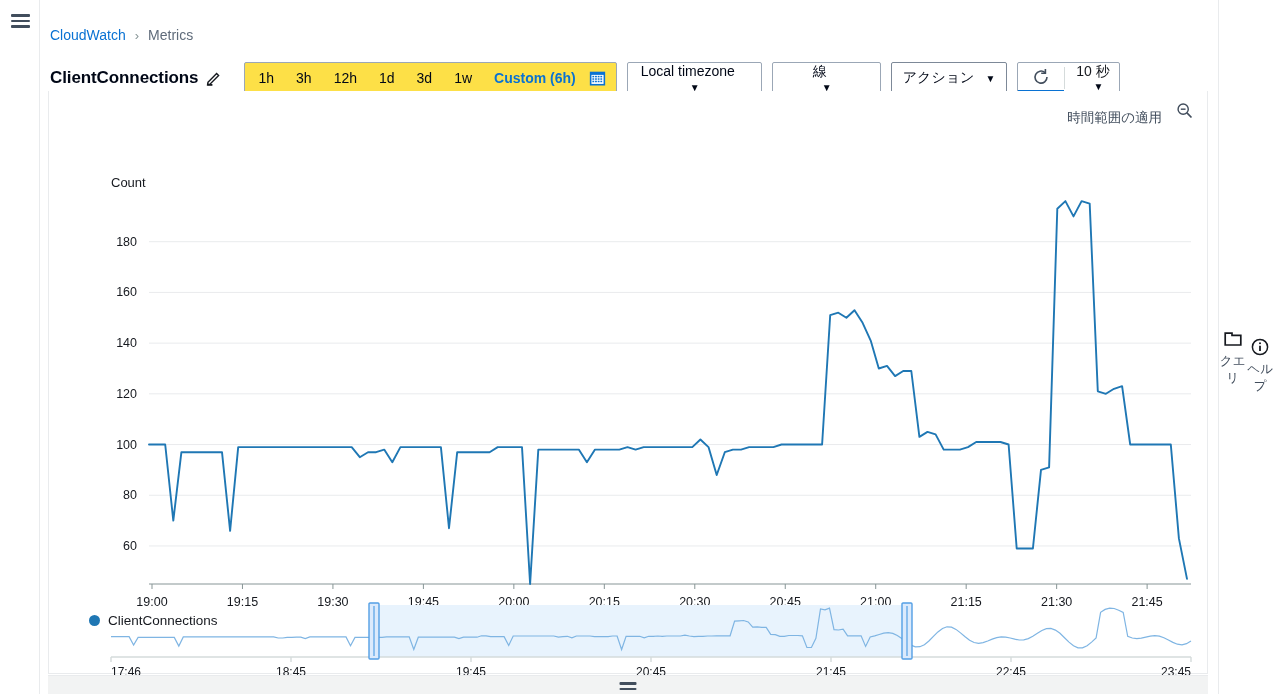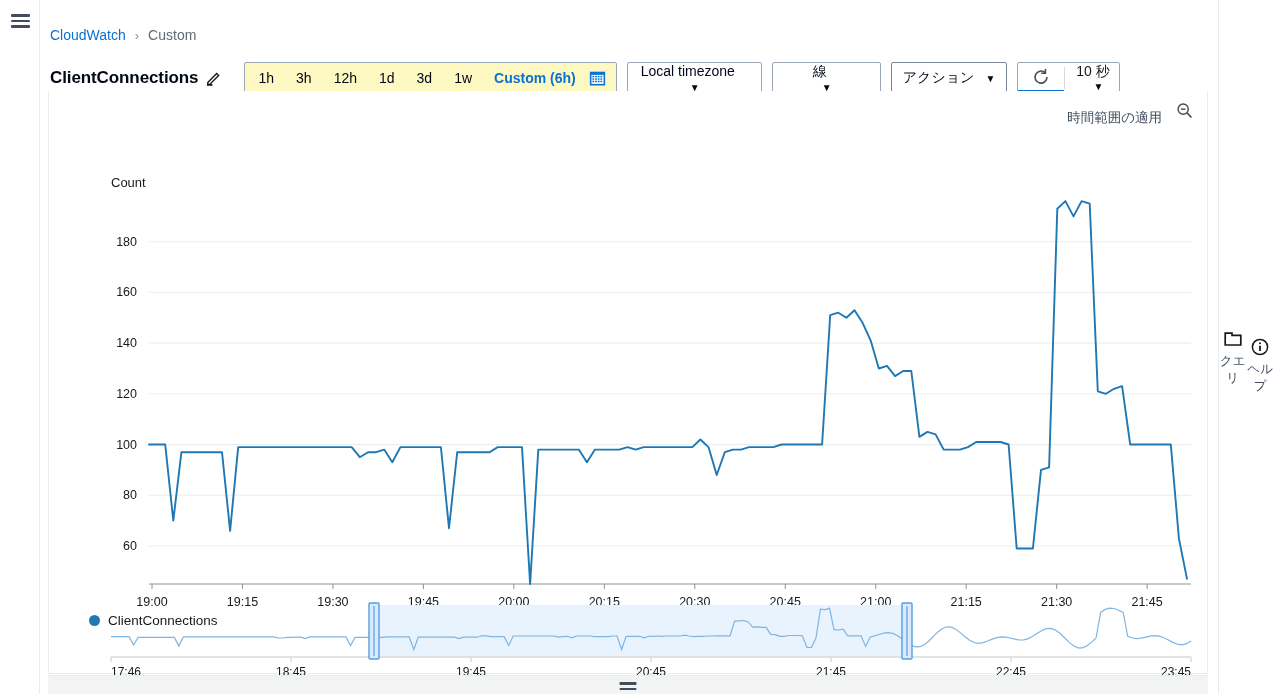--- a/index.html
+++ b/index.html
@@ -42,21 +42,21 @@
 
   
   .title-row { display: flex; align-items: center; height: 42px; padding-left: 10px; }
   .page-title { font-size: 17px; font-weight: 700; color: #000716; letter-spacing: -0.1px; }
   .pencil { margin-left: 8px; width: 16px; height: 16px; cursor: pointer; color: #414d5c; }
 
   
   .toolbar { display: flex; align-items: center; margin-left: 22px; gap: 10px; }
   .seg {
     display: flex; align-items: center; height: 32px;
-    border: 1px solid #9ba7b6; border-radius: 2px; background: #fef9c3;
+    border: 1px solid #9ba7b6; border-radius: 2px; background: #fde047;
     padding: 0 2px;
     justify-content: center;
   }
   .seg-btn {
     padding: 0 11px; height: 30px; line-height: 30px; font-size: 14px;
     color: #000716; cursor: pointer; white-space: nowrap;
   }
   .seg-btn.active { color: #0972d3; font-weight: 700; }
   .cal-ico { width: 17px; height: 17px; margin: 0 8px 0 2px; cursor: pointer; color: #0972d3; }
 
@@ -124,21 +124,21 @@
       <i></i>
       <i></i>
     </div>
   </div>
 
   <div class="main">
 
     <div class="crumbs">
       <span class="crumb-link">CloudWatch</span>
       <span class="crumb-sep">›</span>
-      <span class="crumb-cur">Custom</span>
+      <span class="crumb-cur">Metrics</span>
     </div>
 
     <div class="title-row">
       <span class="page-title">ClientConnections</span>
       <span class="pencil">
         <svg viewBox="0 0 16 16" width="16" height="16" fill="none" stroke="#16191f" stroke-width="1.4">
           <path d="M2 12.2 L10.6 3.6 L12.6 5.6 L4 14.2 L1.6 14.6 Z" fill="none"></path>
           <path d="M1.2 14.9 L6.4 14.9" stroke-width="1.8"></path>
         </svg>
       </span>

